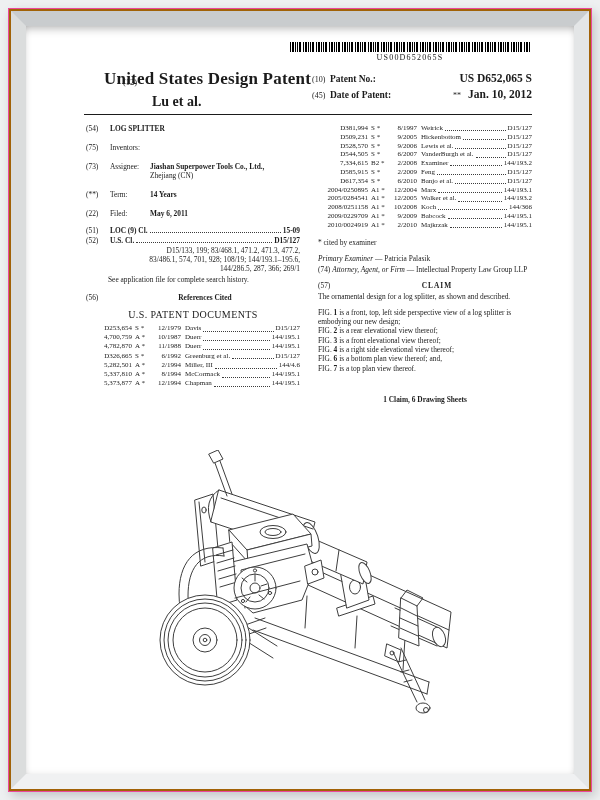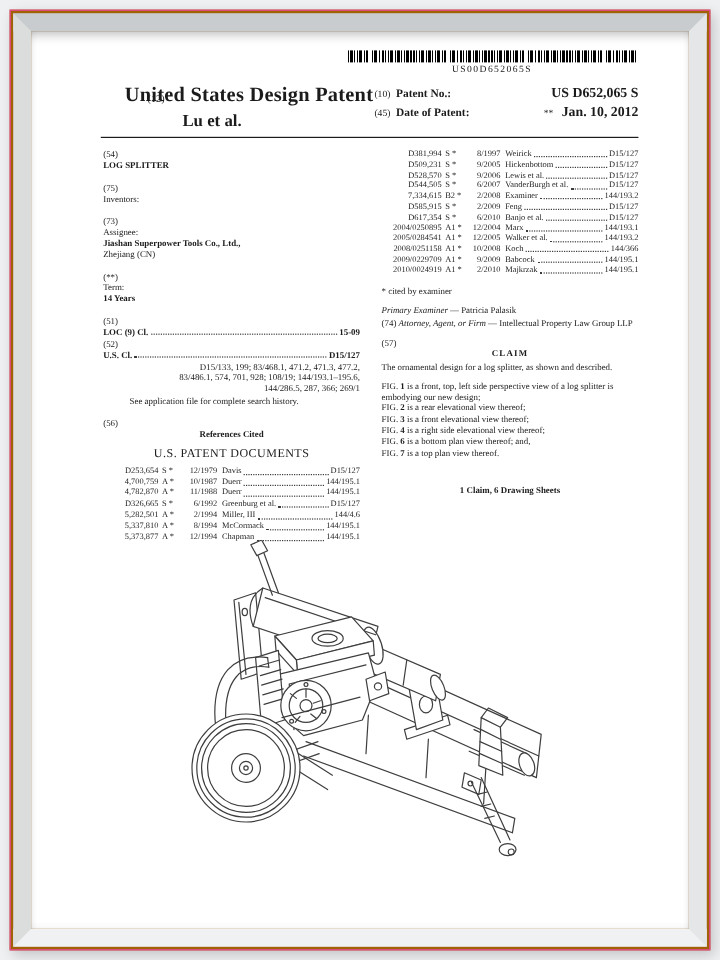--- a/index.html
+++ b/index.html
@@ -34,21 +34,21 @@
   .hrow .code{font-size:8px;width:18px;flex:none;}
   .hrow .lbl{font-size:9.5px;font-weight:bold;}
   .hrow .spacer{flex:1;}
   .hrow .stars{font-size:8px;margin-right:7px;}
   .hrow .val{font-size:11.5px;font-weight:bold;white-space:nowrap;}
   .rule{left:58px;top:88px;width:448px;height:1px;background:#1b1b1b;}
   
   .col{width:214px;font-size:7.4px;line-height:9px;}
   .col-left{left:60px;top:98px;}
   .col-right{left:292px;top:98px;}
-  .field{display:flex;margin-bottom:4.5px;flex-direction:column;}
+  .field{display:flex;margin-bottom:4.5px;}
   .fc{width:24px;flex:none;}
   .fl{width:40px;flex:none;}
   .fv{flex:1;}
   .fvflex{flex:1;display:flex;align-items:baseline;}
   .leader{flex:1;border-bottom:1px dotted #3c3c3c;margin:0 2px 1.5px 2px;min-width:8px;}
   .wrapline{text-align:right;padding-left:24px;line-height:9px;}
   .note{margin:2px 0 9px 22px;}
   .subhead{font-size:10px;letter-spacing:.4px;margin:2px 0 5px 0;}
   
   .row{display:flex;font-size:7px;line-height:9.2px;white-space:nowrap;}
@@ -120,20 +120,25 @@
         </span>
       </div>
 
       <div class="field" style="margin-bottom:10px">
         <span class="fc">(**)</span>
         <span class="fl">Term:</span>
         <span class="fv b">14 Years</span>
       </div>
 
 
+      <div class="field" style="margin-bottom:8px">
+        <span class="fc">(22)</span>
+        <span class="fl">Filed:</span>
+        <span class="fv b">May 6, 2011</span>
+      </div>
 
       <div class="field" style="margin-bottom:1px">
         <span class="fc">(51)</span>
         <span class="fvflex">
           <span class="b">LOC (9) Cl.</span>
           <span class="leader"></span>
           <span class="b">15-09</span>
         </span>
       </div>
 

